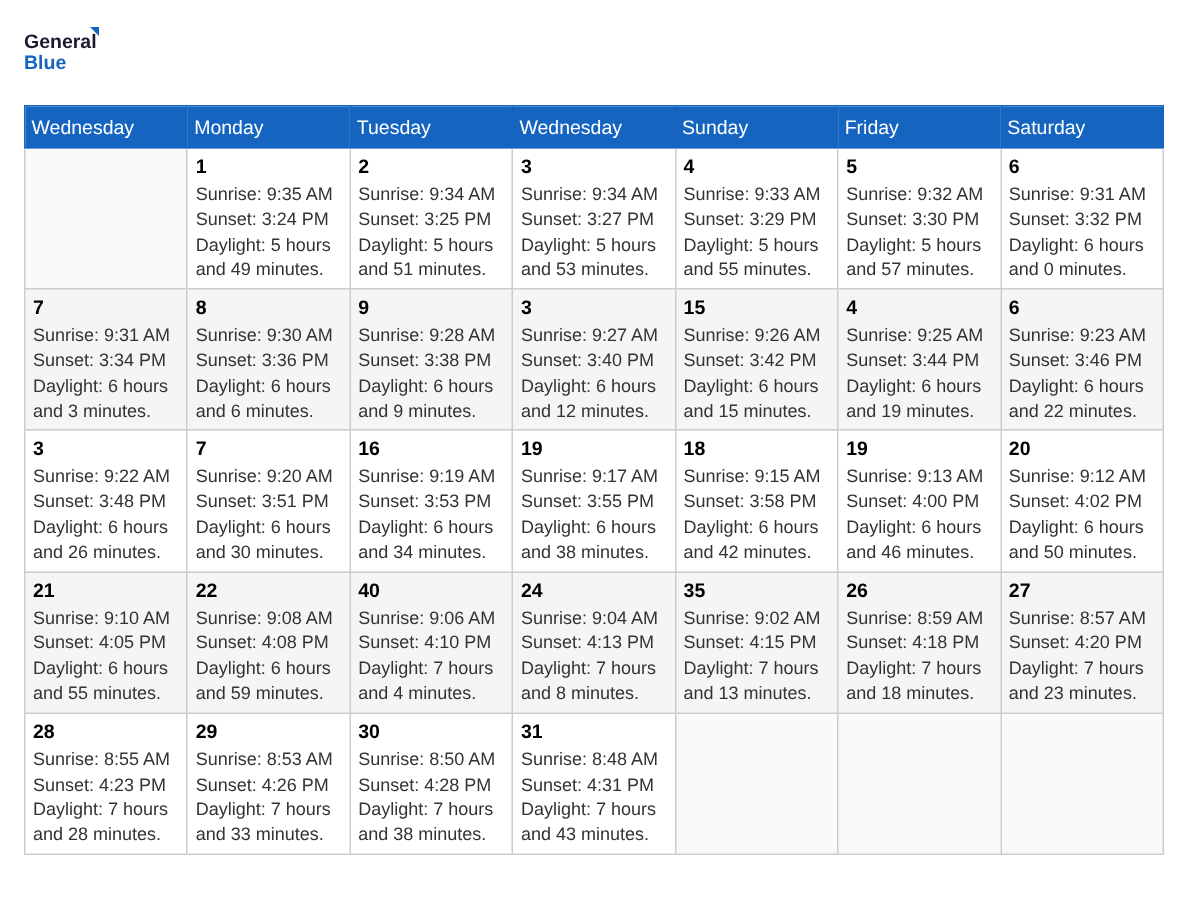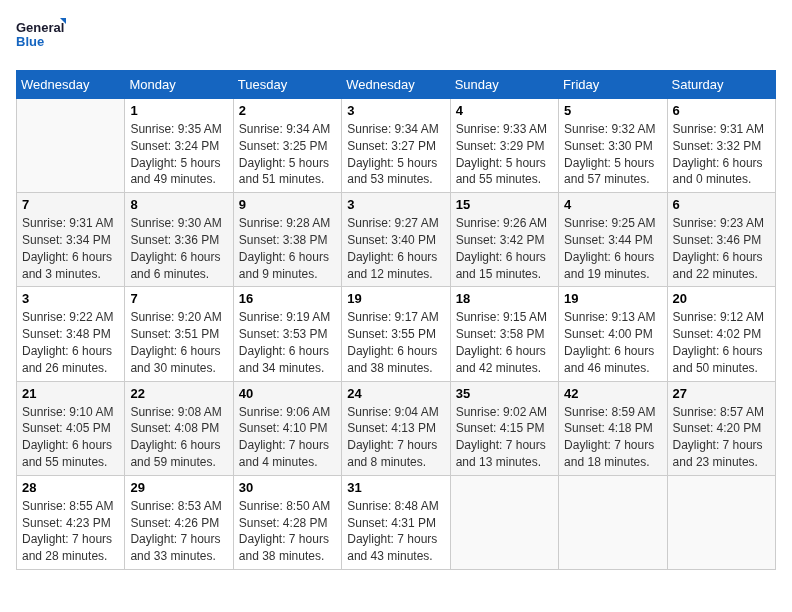--- a/index.html
+++ b/index.html
@@ -209,21 +209,21 @@
         </td>
         <td>
           <span class="day-number">24</span>
           <div class="day-info">Sunrise: 9:04 AM<br>Sunset: 4:13 PM<br>Daylight: 7 hours<br>and 8 minutes.</div>
         </td>
         <td>
           <span class="day-number">35</span>
           <div class="day-info">Sunrise: 9:02 AM<br>Sunset: 4:15 PM<br>Daylight: 7 hours<br>and 13 minutes.</div>
         </td>
         <td>
-          <span class="day-number">42</span>
+          <span class="day-number">26</span>
           <div class="day-info">Sunrise: 8:59 AM<br>Sunset: 4:18 PM<br>Daylight: 7 hours<br>and 18 minutes.</div>
         </td>
         <td>
           <span class="day-number">27</span>
           <div class="day-info">Sunrise: 8:57 AM<br>Sunset: 4:20 PM<br>Daylight: 7 hours<br>and 23 minutes.</div>
         </td>
       </tr>
       <tr>
         <td>
           <span class="day-number">28</span>

